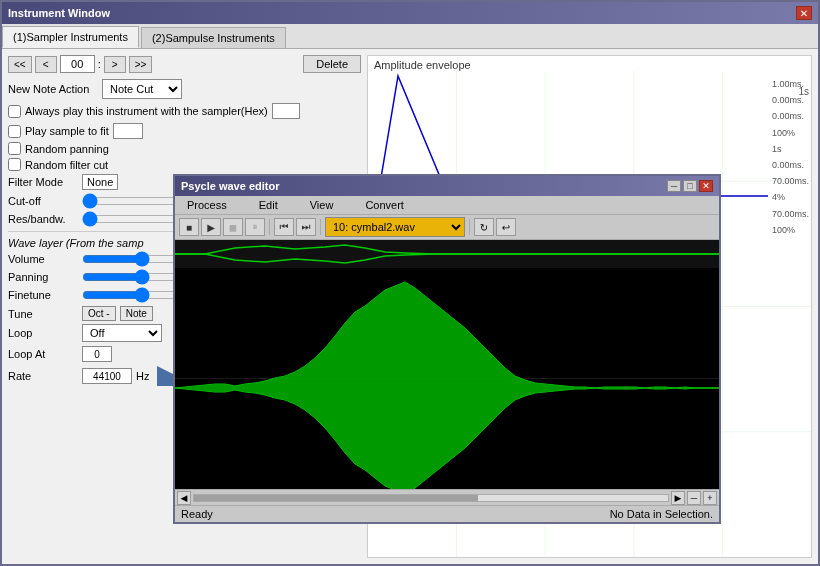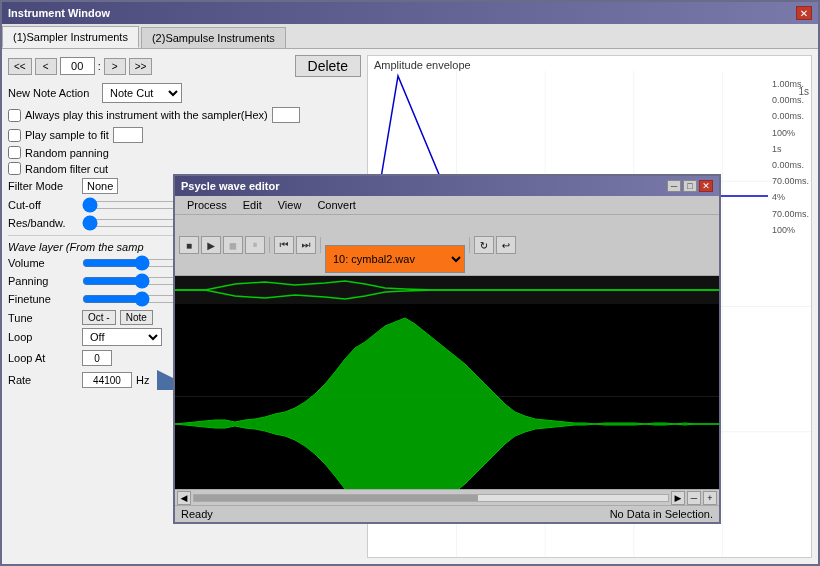--- a/index.html
+++ b/index.html
@@ -117,21 +117,21 @@
       font-size: 11px;
       width: 35px;
       text-align: center;
     }
 
     .delete-btn {
       background: #e0e0e0;
       border: 1px solid #999;
       padding: 2px 12px;
       cursor: pointer;
-      font-size: 14px;
+      font-size: 11px;
     }
 
     .section-label {
       font-weight: bold;
       font-size: 11px;
       margin-bottom: 4px;
     }
 
     .prop-row {
       display: flex;
@@ -324,21 +324,21 @@
 
     .win-btn.close-btn {
       background: #c0392b;
       color: white;
       border-color: #922b21;
     }
 
     .wave-menu-bar {
       background: #c8c8c8;
       display: flex;
-      gap: 0;
+      gap: 16px;
       padding: 2px 4px;
       border-bottom: 1px solid #aaa;
       flex-shrink: 0;
     }
 
     .wave-menu-item {
       padding: 1px 8px;
       font-size: 11px;
       cursor: pointer;
       color: #000;
@@ -373,27 +373,26 @@
 
     .tool-separator {
       width: 1px;
       height: 16px;
       background: #aaa;
       margin: 0 2px;
     }
 
     .file-dropdown {
       border: 1px solid #888;
-      background: #f97316;
+      background: #eab308;
       padding: 1px 3px;
       font-size: 11px;
-      height: 28px;
+      height: 20px;
       min-width: 140px;
       cursor: pointer;
-      margin-top: 28px;
     }
 
     .loop-icon-btn {
       background: #d8d8d8;
       border: 1px solid #999;
       width: 20px;
       height: 18px;
       font-size: 10px;
       cursor: pointer;
       display: flex;

